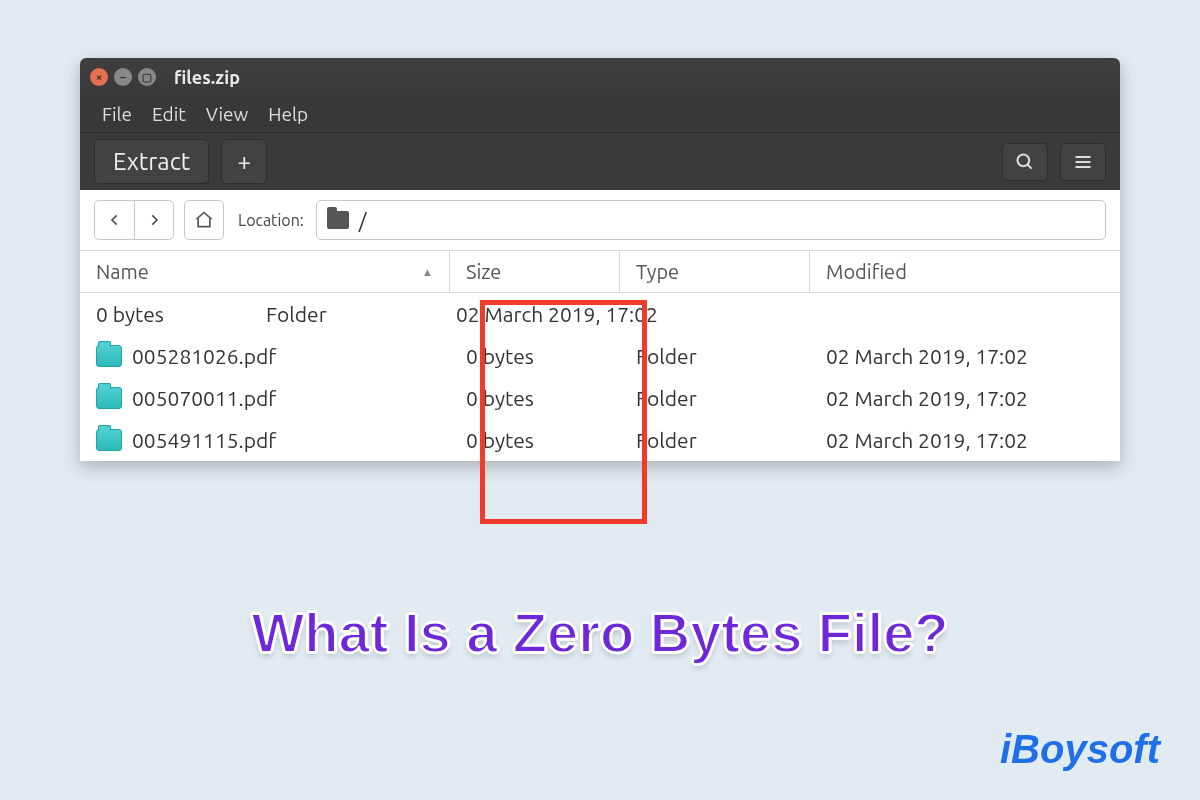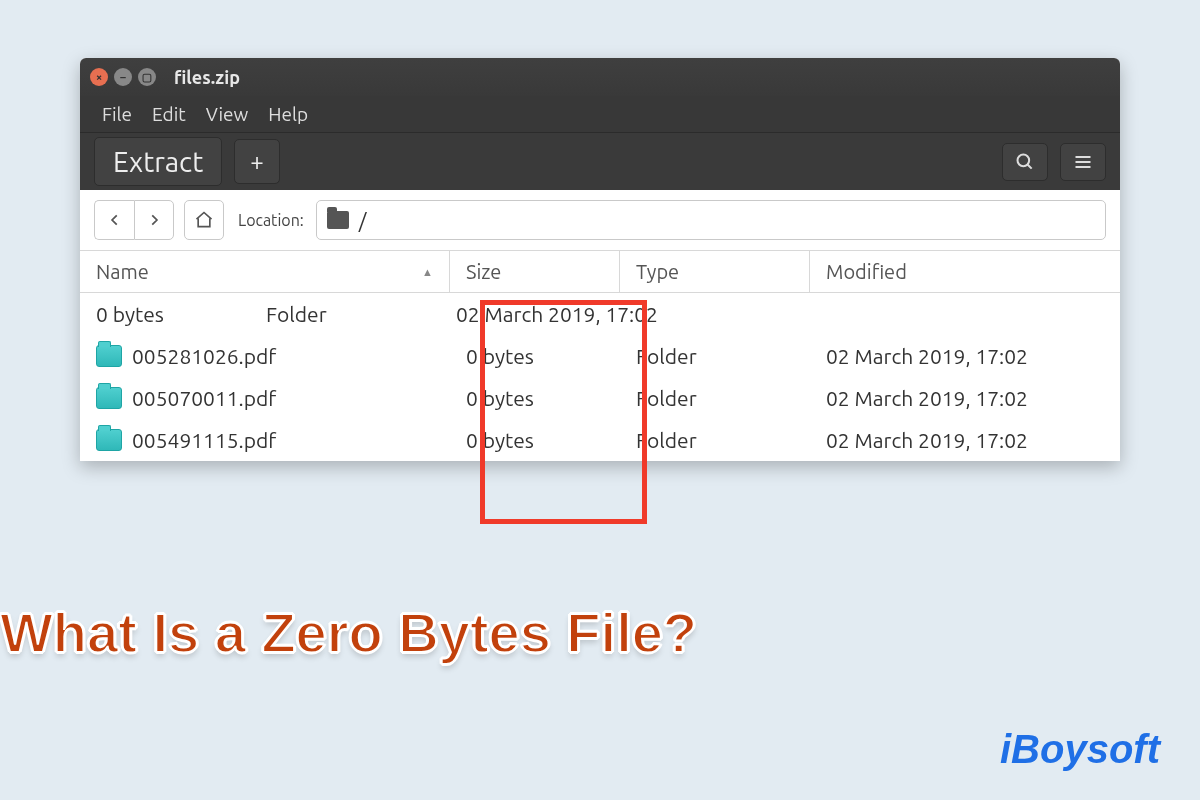--- a/index.html
+++ b/index.html
@@ -53,21 +53,21 @@
     border-top: 1px solid #2b2b2b;
     display: flex; align-items: center;
     padding: 0 14px; gap: 12px;
     color: #eee;
   }
   .tool-btn {
     background: #424242;
     border: 1px solid #2d2d2d;
     border-radius: 5px;
     padding: 8px 18px;
-    color: #eee; font-size: 28px;
+    color: #eee; font-size: 24px;
     display: flex; align-items: center; justify-content: center;
   }
   .tool-btn.icon { width: 46px; padding: 8px 0; font-size: 24px; }
   .tool-spacer { flex: 1; }
   .locbar {
     background: #fff;
     padding: 10px 14px;
     display: flex; align-items: center; gap: 10px;
   }
   .nav-btn, .home-btn {
@@ -117,23 +117,24 @@
   .file-ic:before{content:"";position:absolute;top:-5px;left:1px;width:11px;height:5px;background:#4fcfcf;border:1px solid #1ea5a5;border-bottom:none;border-radius:2px 2px 0 0;}
   .highlight-box{
     position:absolute;
     border:5px solid #f03a2a;
     pointer-events:none;
     z-index:50;
   }
   .caption{
     position:absolute;
     left:0; right:0;
+    text-align:center;
     font-size:56px;
     font-weight:800;
-    color:#c2410c;
+    color:#6d28d9;
     -webkit-text-stroke: 2px #fff;
     text-shadow: 0 2px 0 #fff, 2px 0 0 #fff, -2px 0 0 #fff, 0 -2px 0 #fff, 0 4px 6px rgba(0,0,0,0.2);
     top: 600px;
     font-family: "Arial Black", Arial, sans-serif;
   }
   .brand{
     position:absolute;
     right:40px; bottom:28px;
     font-size:40px; font-weight:800; font-style:italic;
     color:#1f6fe6;

